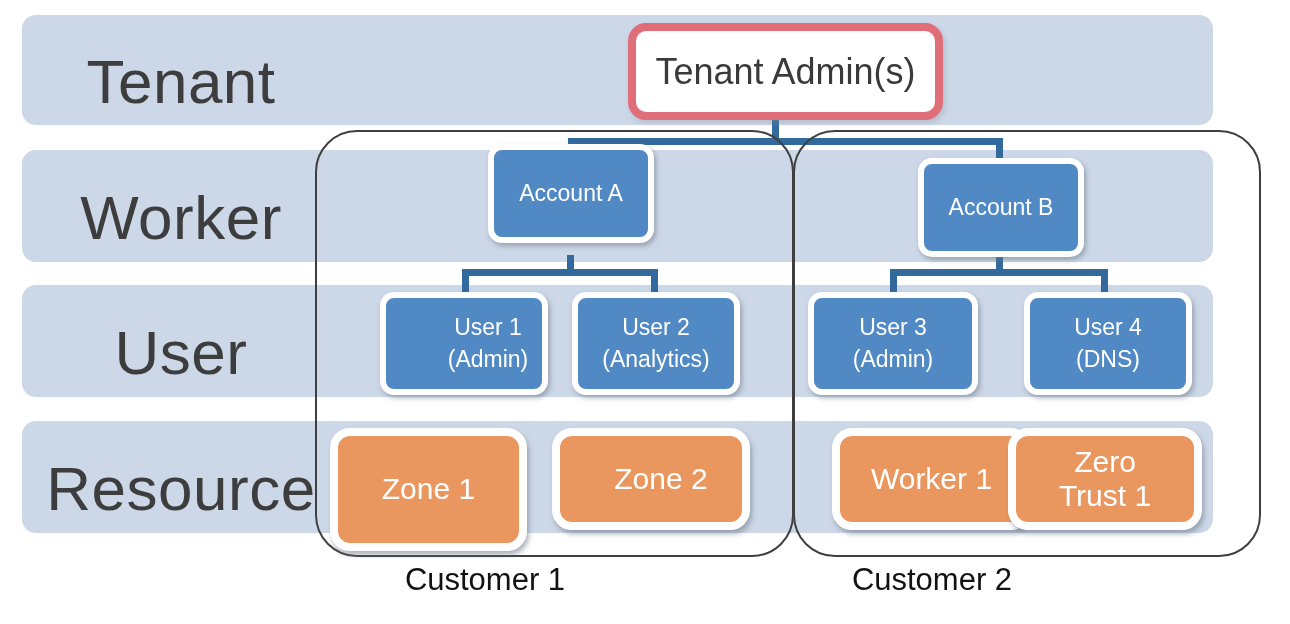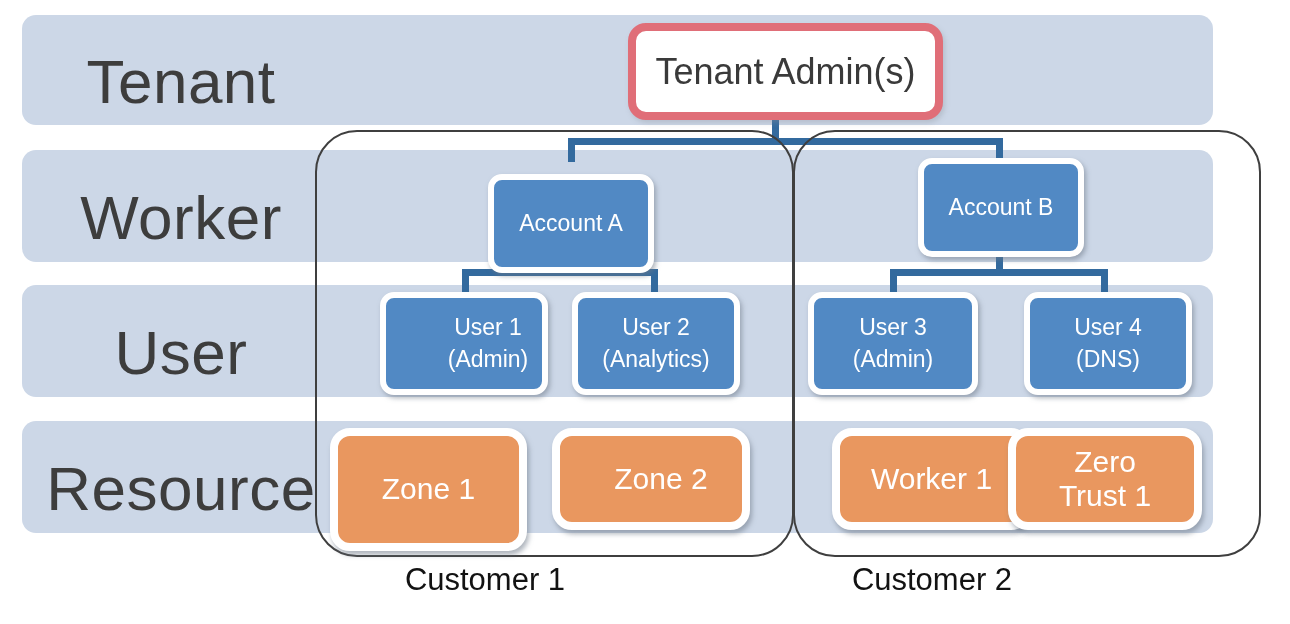--- a/index.html
+++ b/index.html
@@ -75,21 +75,21 @@
   <div class="conn" style="left:890px;top:269px;width:7px;height:28px;"></div>
   <div class="conn" style="left:1101px;top:269px;width:7px;height:28px;"></div>
 
   <div class="outline" style="left:315px;top:130px;width:475px;height:423px;"></div>
   <div class="outline" style="left:793px;top:130px;width:464px;height:423px;"></div>
 
   <div class="node tenant-admin" style="left:628px;top:23px;width:315px;height:97px;">
     <span>Tenant Admin(s)</span>
   </div>
 
-  <div class="node blue-node" style="left:488px;top:174px;width:166px;height:99px;">
+  <div class="node blue-node" style="left:488px;top:144px;width:166px;height:99px;">
     <span>Account A</span>
   </div>
   <div class="node blue-node" style="left:918px;top:158px;width:166px;height:99px;">
     <span>Account B</span>
   </div>
 
   <div class="node blue-node" style="left:380px;top:292px;width:168px;height:103px;padding-left:48px;">
     <span>User 1</span>
     <span>(Admin)</span>
   </div>

